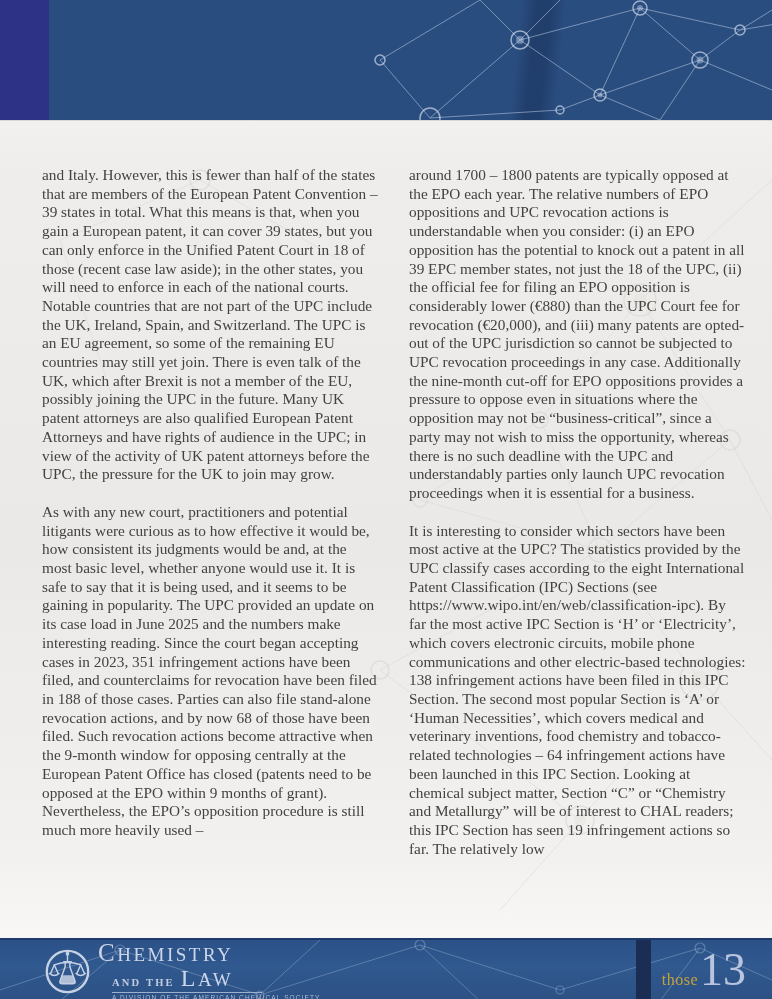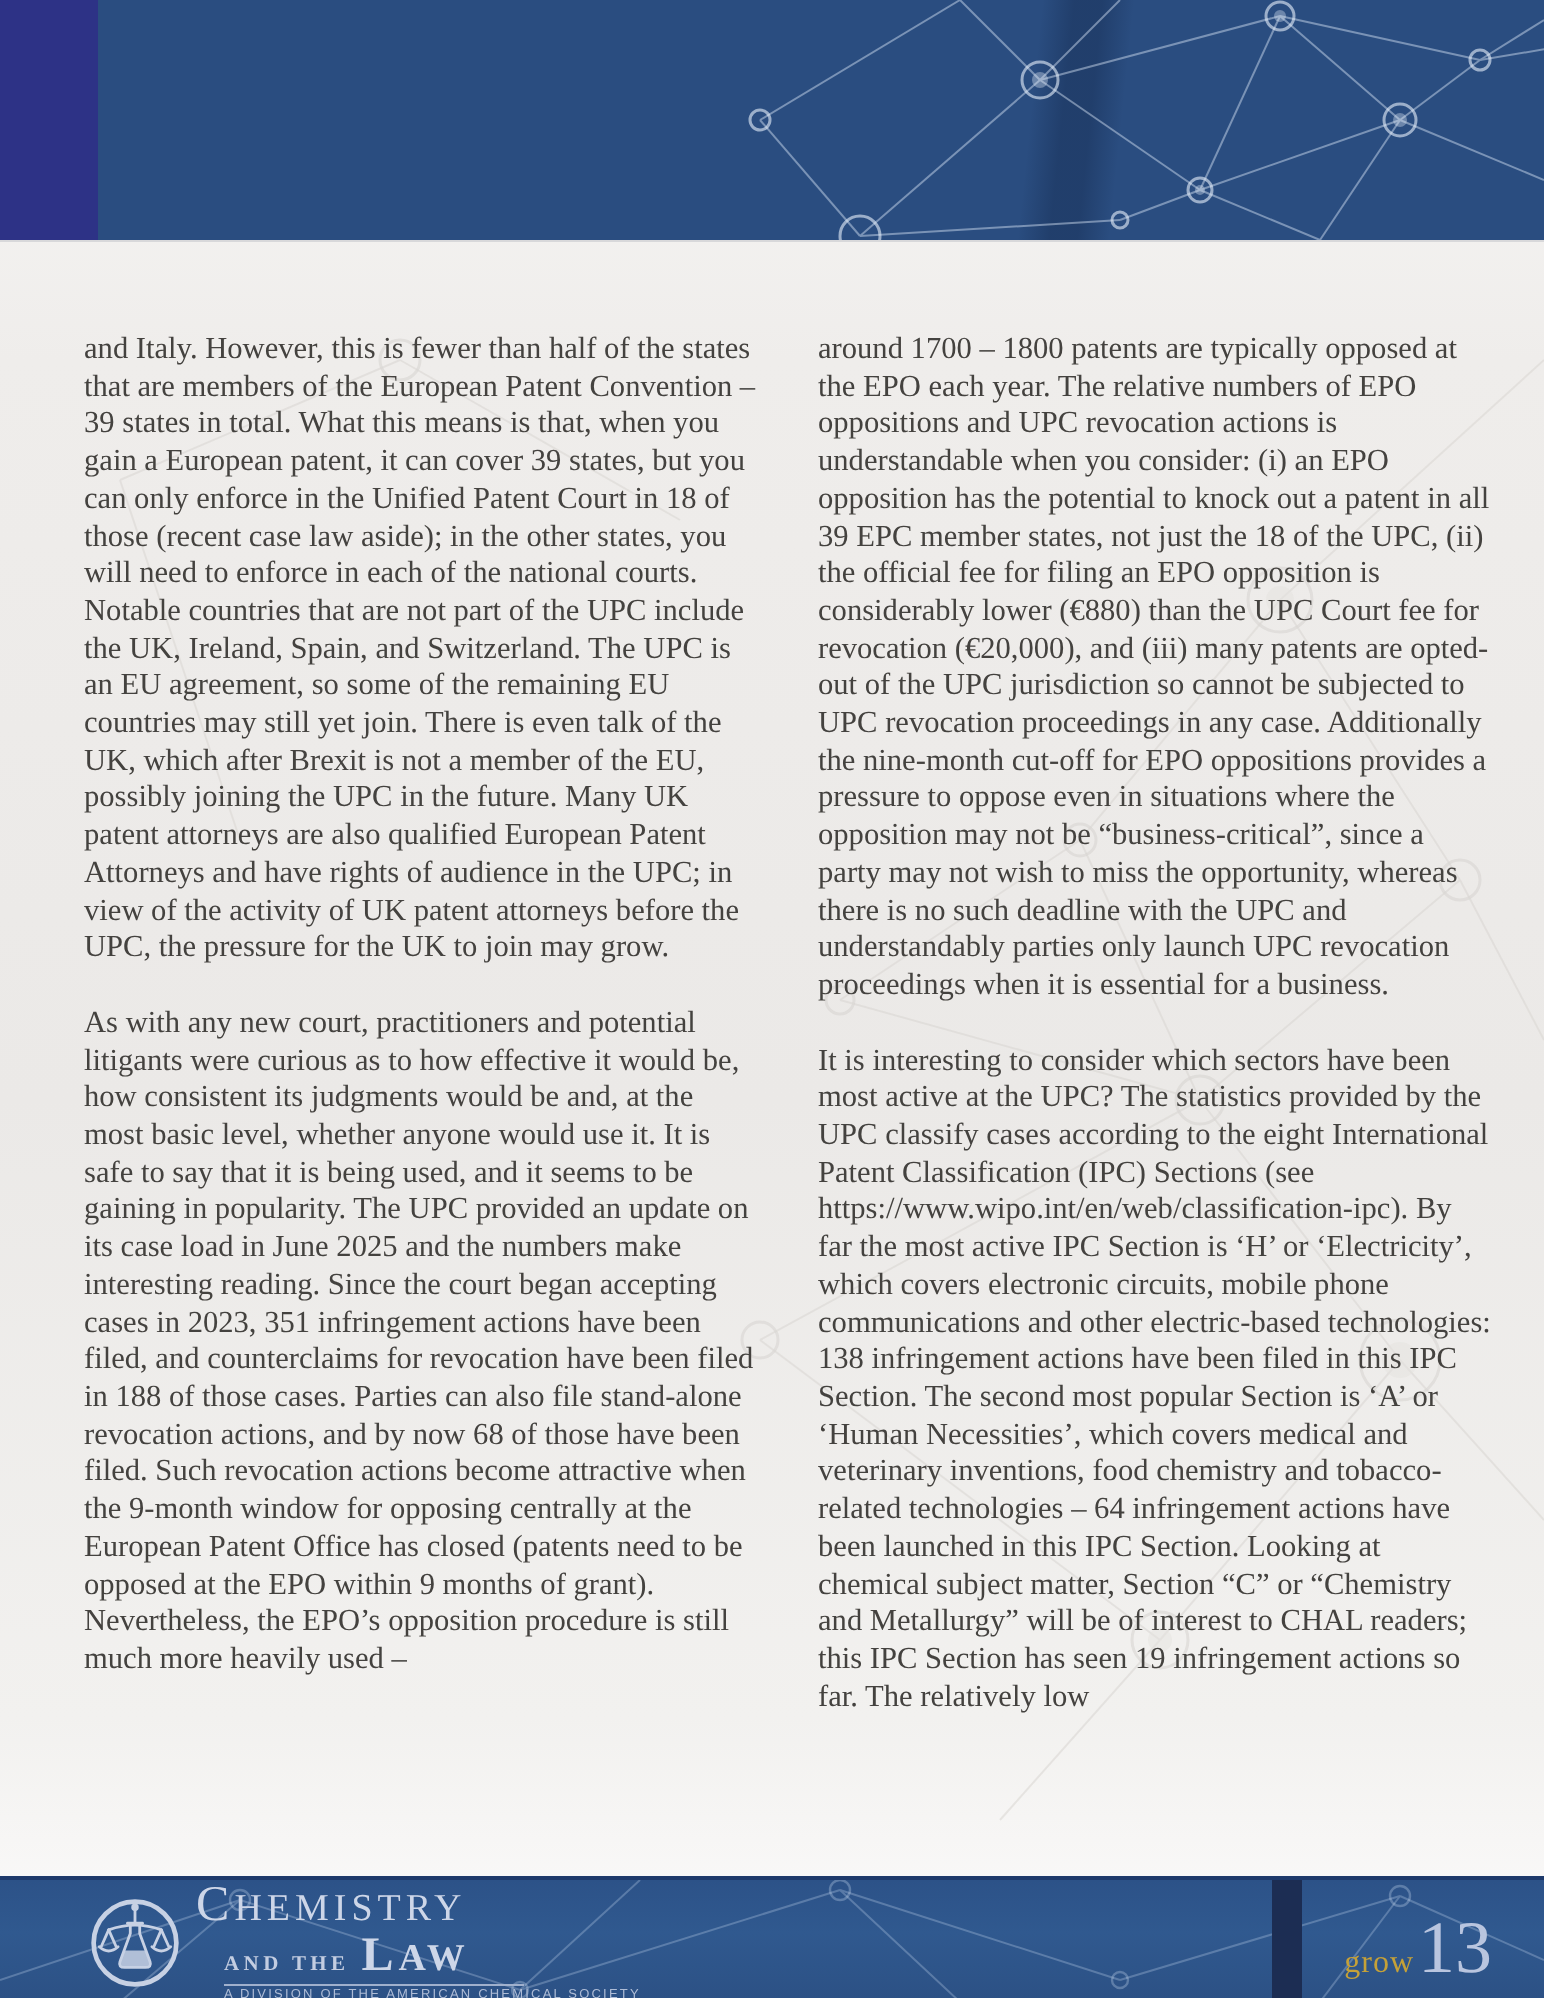--- a/index.html
+++ b/index.html
@@ -69,33 +69,33 @@
   }
   .logo-circle{width:47px;height:47px;flex:0 0 auto;}
   .logo-text{display:flex;flex-direction:column;line-height:1;}
   .logo-line1{
     font-size:19px;letter-spacing:2.5px;text-transform:uppercase;
     color:#cdd6e8;font-weight:normal;
   }
   .logo-line1::first-letter{font-size:25px;}
   .logo-line2{display:flex;align-items:baseline;gap:6px;margin-top:1px;margin-left:14px;text-align:right;}
   .and-the{font-size:10.5px;letter-spacing:2.2px;text-transform:uppercase;font-weight:bold;color:#c3cde1;}
-  .law{font-size:19px;letter-spacing:2.5px;text-transform:uppercase;font-weight:bold;color:#cdd6e8;}
+  .law{font-size:19px;letter-spacing:2.5px;text-transform:uppercase;font-weight:normal;color:#cdd6e8;}
   .law::first-letter{font-size:24px;}
   .logo-rule{height:1px;background:#9fb0cd;margin:2px 0 2px 14px;width:150px;}
   .logo-tagline{
     font-size:6.5px;letter-spacing:1.1px;text-transform:uppercase;
     color:#aebcd6;margin-left:14px;font-family:"Liberation Sans",sans-serif;
   }
   .page-num{
     position:absolute;right:26px;bottom:6px;
     display:flex;align-items:baseline;gap:2px;
   }
   .page-label{font-size:16px;color:#c5a138;letter-spacing:.5px;}
-  .page-number{font-size:37px;color:#b9c5df;line-height:1;font-family:Liberation Serif, serif;}
+  .page-number{font-size:46px;color:#b9c5df;line-height:1;font-family:Liberation Serif, serif;}
 </style>
 </head>
 <body>
 
 <div class="page">
 
   <div class="header">
     <div class="header-streak"></div>
     <svg class="net" width="772" height="120" viewBox="0 0 772 120">
       <g stroke="#dce8f8" stroke-width="1" opacity="0.45" fill="none">
@@ -237,18 +237,18 @@
         <div class="logo-line2">
           <span class="and-the">and the</span>
           <span class="law">Law</span>
         </div>
         <div class="logo-rule"></div>
         <div class="logo-tagline">A Division of the American Chemical Society</div>
       </div>
     </div>
 
     <div class="page-num">
-      <span class="page-label">grow</span>
+      <span class="page-label">those</span>
       <span class="page-number">13</span>
     </div>
   </div>
 
 </div>
 
 </body></html>

